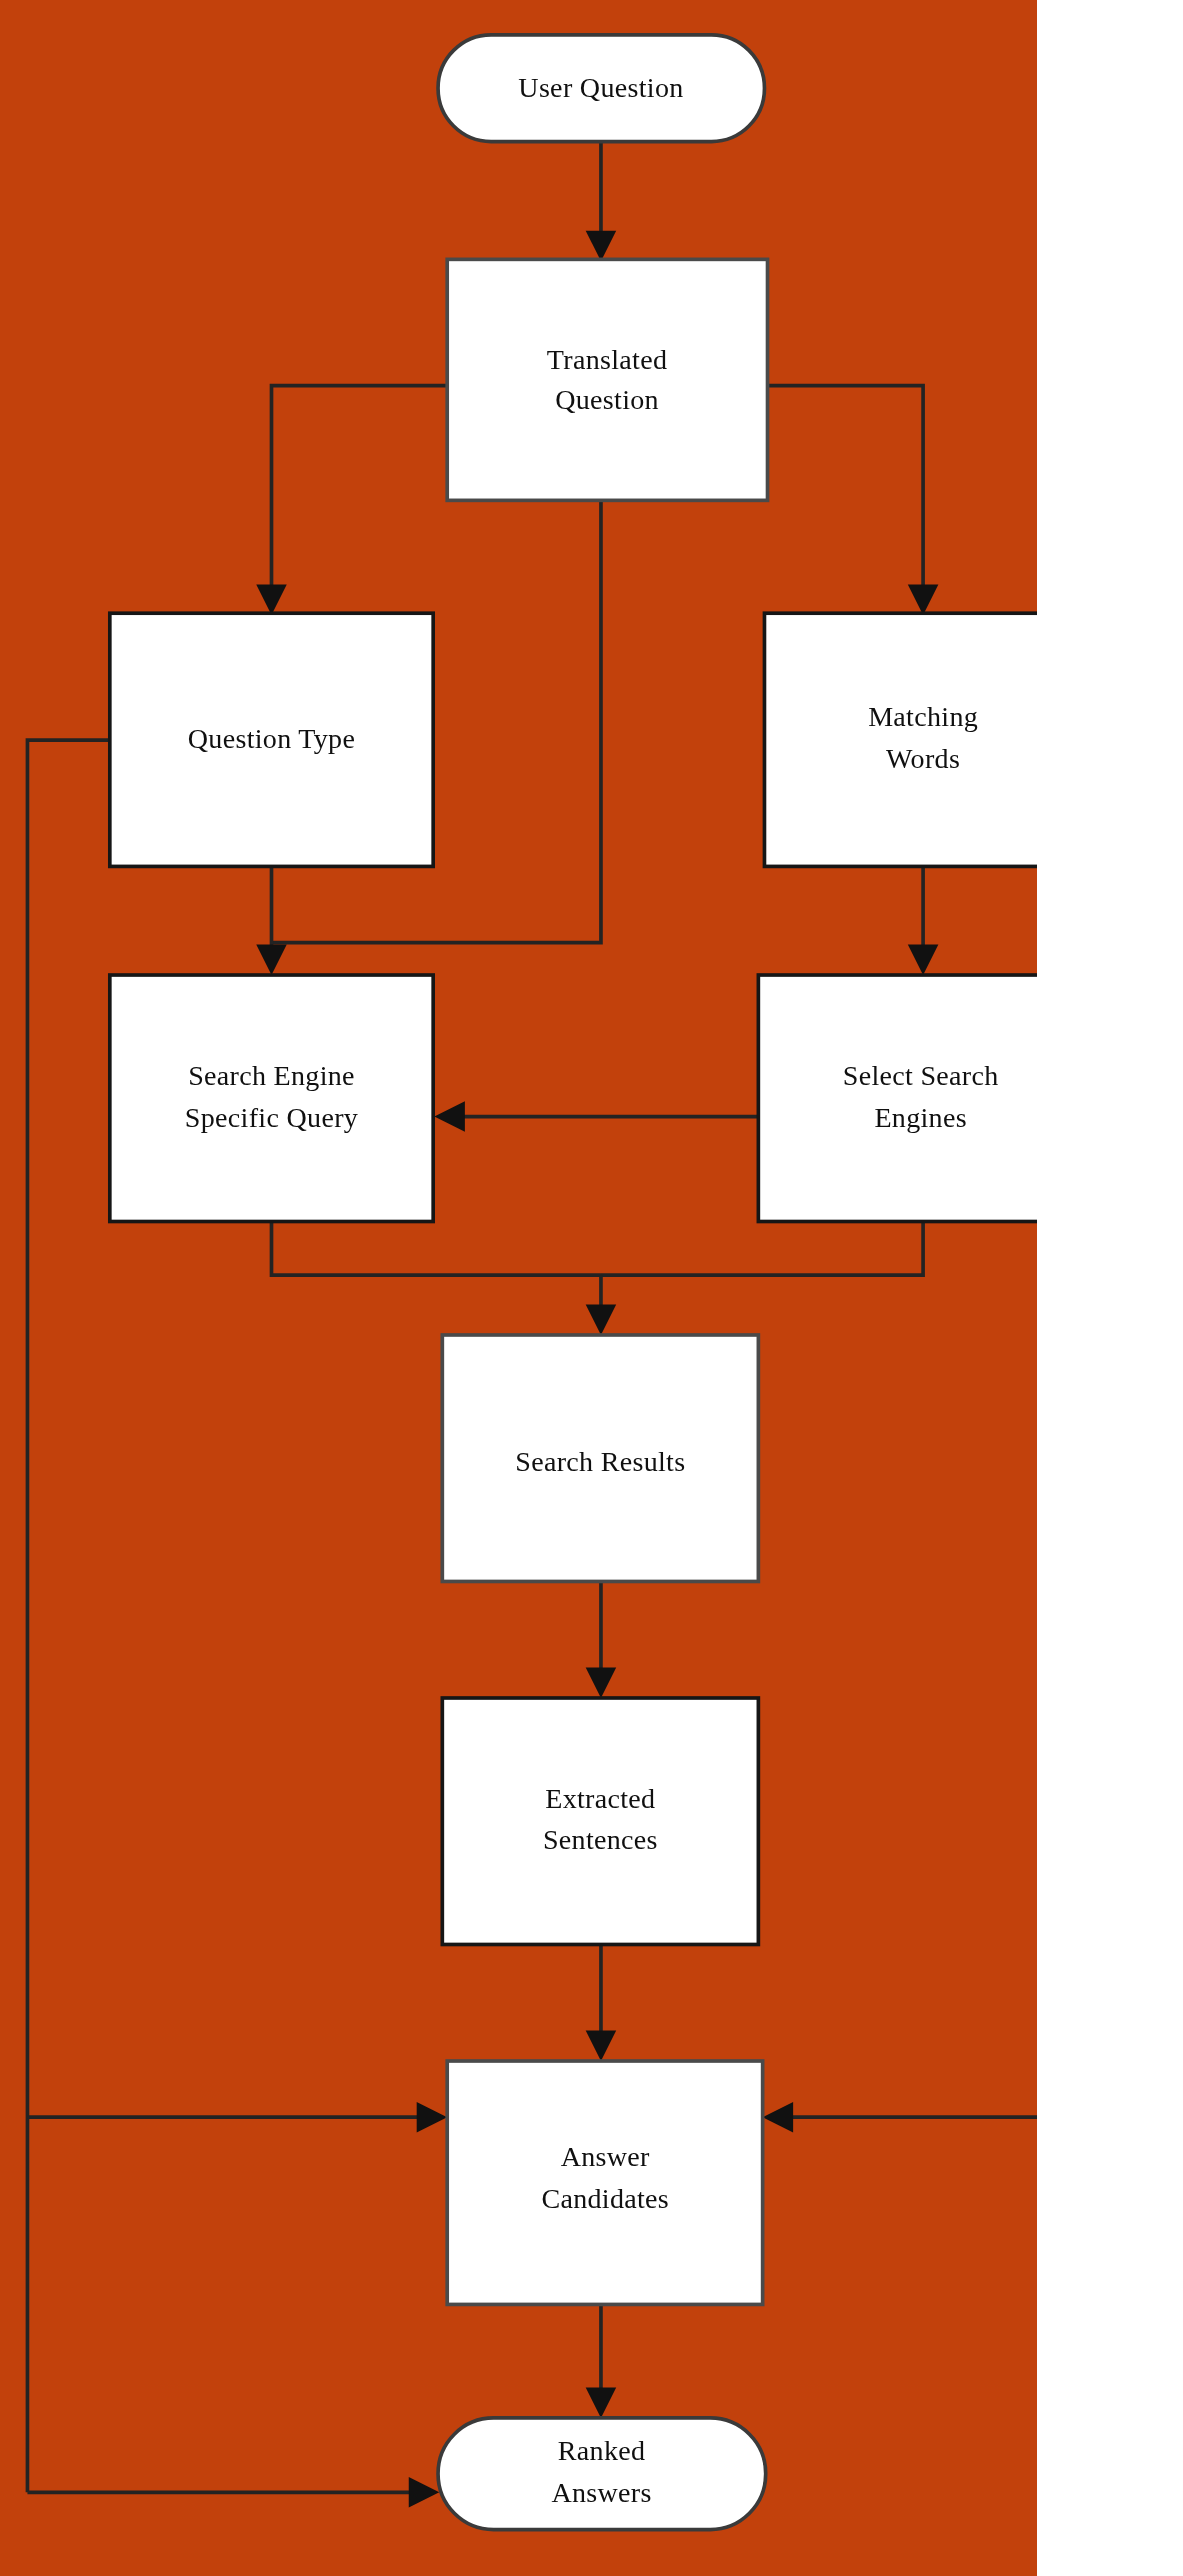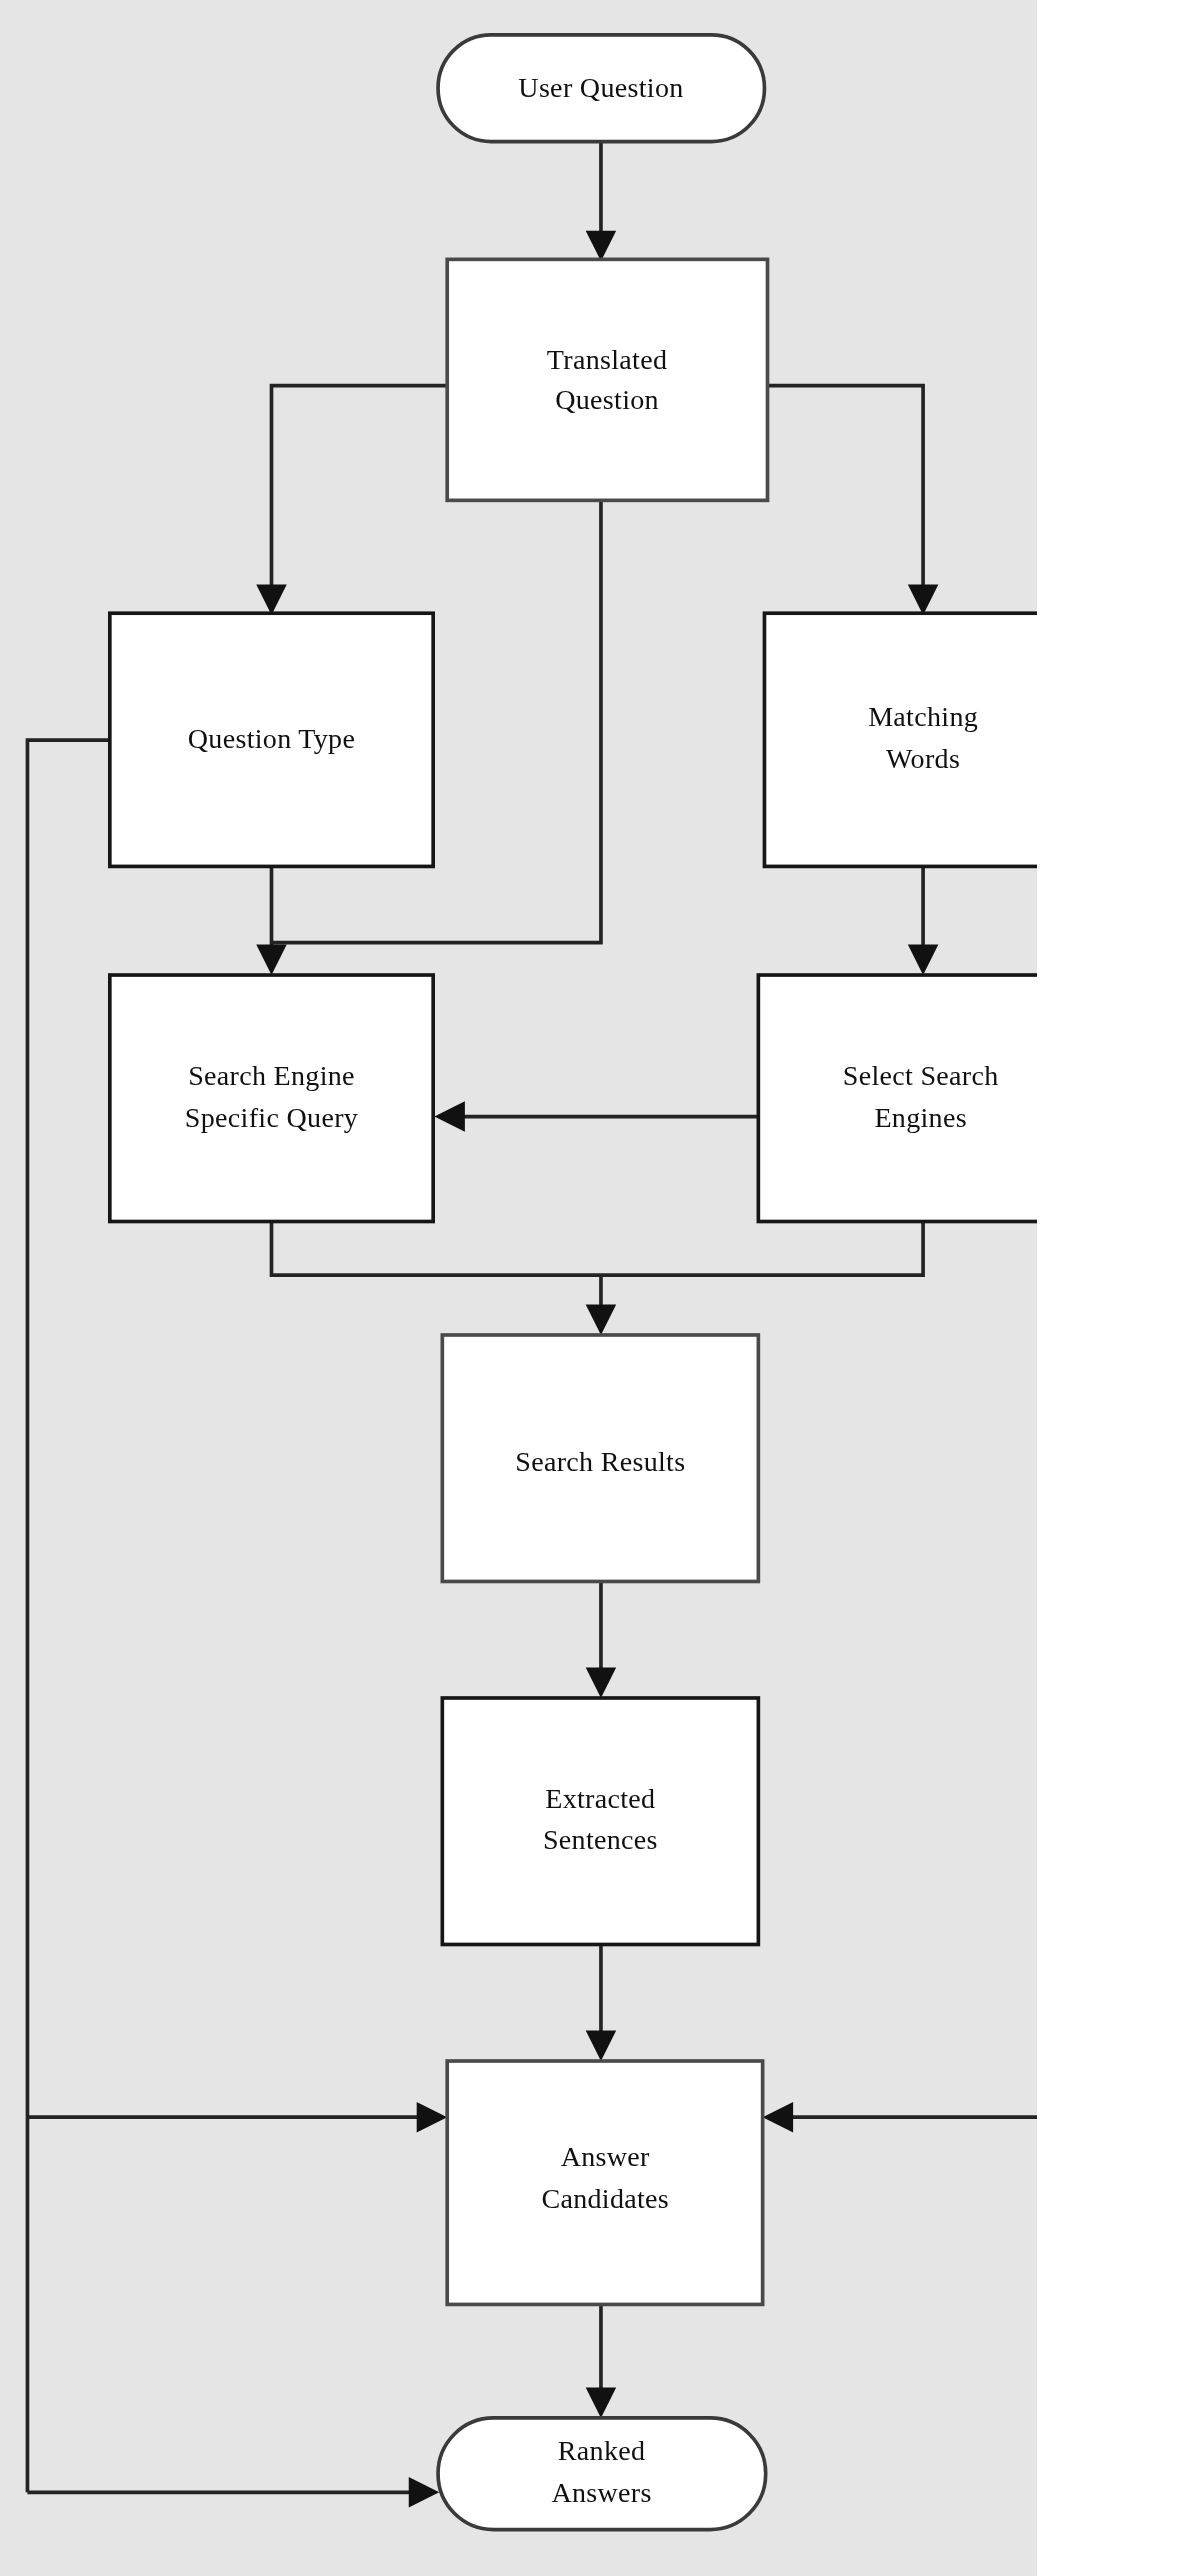--- a/index.html
+++ b/index.html
@@ -7,21 +7,21 @@
     padding: 0;
     background: #ffffff;
   }
   body {
     font-family: "Liberation Serif", "DejaVu Serif", serif;
   }
   #diagram-root {
     position: relative;
     width: 1037px;
     height: 2576px;
-    background: #e5e5e5;
+    background: #c2410c;
     overflow: hidden;
   }
   svg#flow {
     position: absolute;
     top: 0;
     left: 0;
     width: 1183px;
     height: 2576px;
     display: block;
   }

